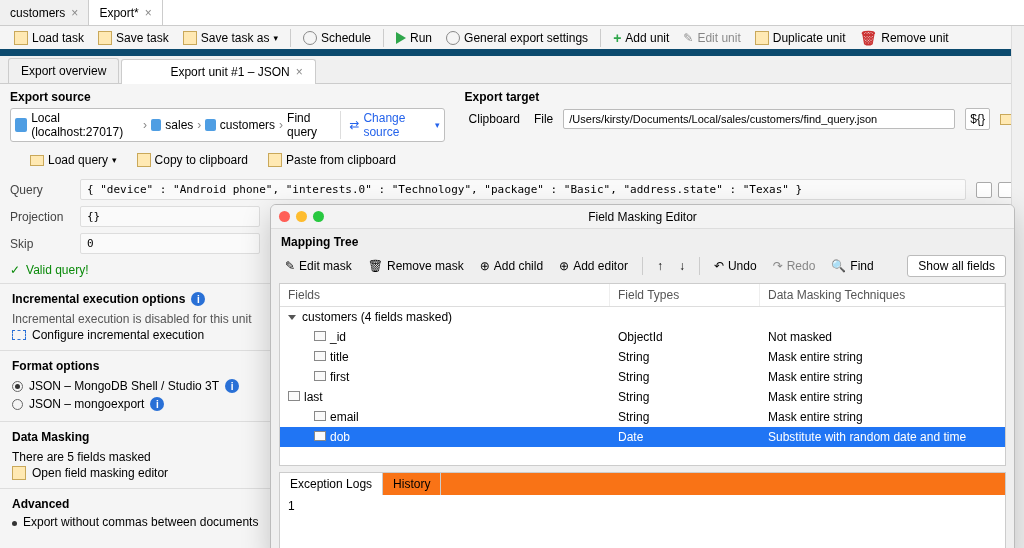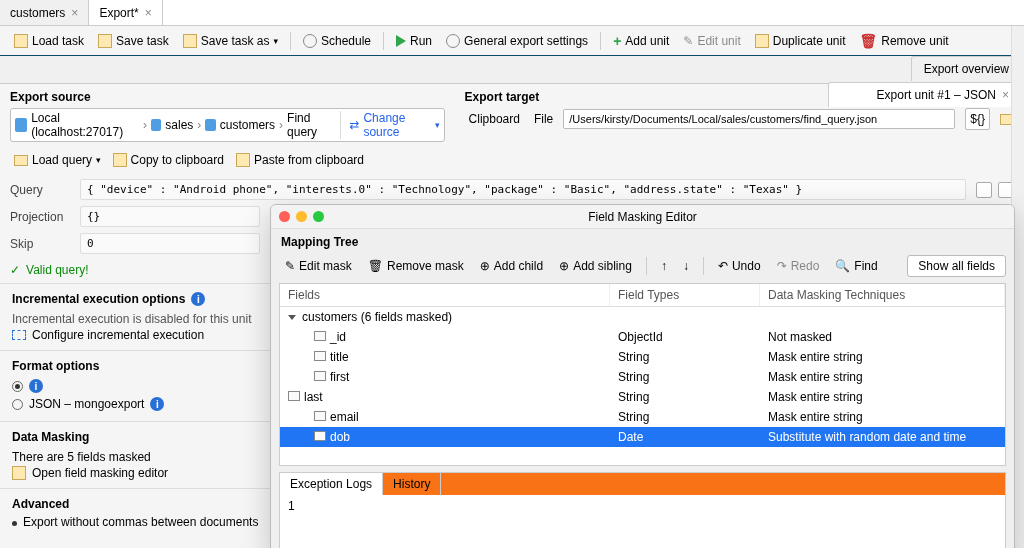--- a/index.html
+++ b/index.html
@@ -1,36 +1,36 @@
 <!DOCTYPE html>
 <html><head>
 <meta charset="utf-8">
 <style>
   * { box-sizing: border-box; font-family: -apple-system, "Segoe UI", Arial, sans-serif; font-size: 12px; }
   body { margin: 0; padding: 0; background: #f5f5f5; width: 1024px; height: 548px; overflow: hidden; position: relative; }
   .top-tabs { height: 26px; background: #fff; border-bottom: 1px solid #ccc; display: flex; }
   .top-tab { padding: 4px 10px; border-right: 1px solid #ccc; display: flex; align-items: center; gap: 6px; background: #fff; cursor: pointer; }
   .top-tab.inactive { background: #f0f0f0; }
   .tab-close { color: #888; }
-  .toolbar { height: 30px; background: #f5f5f5; border-bottom: 1px solid #0c4a6e; display: flex; align-items: center; gap: 2px; padding: 0 8px; }
+  .toolbar { height: 30px; background: #f5f5f5; border-bottom: 7px solid #0c4a6e; display: flex; align-items: center; gap: 2px; padding: 0 8px; }
   .tb-btn { display: flex; align-items: center; gap: 4px; padding: 3px 6px; cursor: pointer; border-radius: 3px; }
   .tb-btn.disabled { opacity: 0.45; }
   .tb-sep { width: 1px; height: 18px; background: #ccc; margin: 0 4px; }
   .ico { width: 14px; height: 14px; display: inline-block; }
-  .sub-tabs { height: 28px; background: #f0f0f0; border-bottom: 1px solid #ccc; display: flex; align-items: flex-end; padding-left: 8px; flex-direction: column; }
+  .sub-tabs { height: 28px; background: #f0f0f0; border-bottom: 1px solid #ccc; display: flex; align-items: flex-end; padding-left: 8px; }
   .sub-tab { padding: 5px 12px; border: 1px solid #ccc; border-bottom: none; background: #f0f0f0; margin-right: 2px; border-radius: 3px 3px 0 0; display:flex; align-items:center; gap:6px; cursor:pointer;}
   .sub-tab.active { background: #fff; position: relative; top: 1px; padding-left: 48px; }
   .src-tgt { display: flex; padding: 6px 10px 2px 10px; gap: 20px; }
   .src-col { flex: 1; }
   .tgt-col { flex: 1; }
   .sec-title { font-weight: bold; margin-bottom: 4px; }
   .crumb-bar { display: flex; align-items: center; border: 1px solid #bfbfbf; border-radius: 3px; background: #fff; padding: 2px 4px; gap: 4px; }
   .crumb-bar .sep { color: #888; }
   .change-src { color: #2563eb; cursor: pointer; display:flex; align-items:center; gap:4px; border-left:1px solid #ddd; padding-left:8px; }
-  .load-row { display:flex; align-items:center; gap:0; padding: 6px 8px; }
+  .load-row { display:flex; align-items:center; gap:8px; padding: 6px 24px; }
   .query-sec { padding: 0 10px; }
   .qrow { display:flex; align-items:center; gap: 10px; padding: 3px 0; }
   .qrow .label { width: 60px; color: #444; }
   .qrow .val { flex:1; font-family: Menlo, monospace; font-size: 11px; border:1px solid #ddd; padding: 3px 6px; background:#fafafa; border-radius:2px;}
   .valid { color: #0a8a0a; display:flex; align-items:center; gap:6px; padding: 6px 10px; font-size:11px; }
   .section { border-top: 1px solid #ddd; padding: 8px 12px; }
   .section h4 { margin: 0 0 4px 0; font-size: 12px; display:flex; align-items:center; gap:6px; }
   .info-dot { width:14px; height:14px; border-radius:50%; background:#2970d6; color:#fff; display:inline-flex; align-items:center; justify-content:center; font-size:10px; font-weight:bold; }
   .radio { display:flex; align-items:center; gap:6px; padding:2px 0; }
   .radio .r { width:11px; height:11px; border-radius:50%; border:1px solid #666; display:inline-flex; align-items:center; justify-content:center; }
@@ -231,20 +231,21 @@
   <div class="cfg-link">
       <span class="cfg-ico"></span>
       <span>Configure incremental execution</span>
     </div>
 </div>
 
 <div class="section">
   <h4>Format options</h4>
   <div class="radio">
       <span class="r on"></span>
+      <span>JSON – MongoDB Shell / Studio 3T</span>
       <span class="info-dot">i</span>
     </div>
   <div class="radio">
       <span class="r"></span>
       <span>JSON – mongoexport</span>
       <span class="info-dot">i</span>
     </div>
 </div>
 
 <div class="section">
@@ -281,21 +282,21 @@
     <div class="tb-btn">
         <span>🗑</span>
         <span>Remove mask</span>
       </div>
     <div class="tb-btn">
         <span>⊕</span>
         <span>Add child</span>
       </div>
     <div class="tb-btn">
         <span>⊕</span>
-        <span>Add sibling</span>
+        <span>Add editor</span>
       </div>
     <span class="tb-sep"></span>
     <div class="tb-btn">
         <span>↑</span>
       </div>
     <div class="tb-btn">
         <span>↓</span>
       </div>
     <span class="tb-sep"></span>
     <div class="tb-btn">
@@ -314,21 +315,21 @@
     <div class="showall">Show all fields</div>
   </div>
   <div class="mtable">
     <div class="hdr">
       <div class="col-f">Fields</div>
       <div class="col-t">Field Types</div>
       <div class="col-m">Data Masking Techniques</div>
     </div>
     <div class="grp">
         <span class="chev"></span>
-        <span>customers (6 fields masked)</span>
+        <span>customers (4 fields masked)</span>
       </div>
     <div id="rows">
         <div class="row">
           <div class="col-f" style="padding-left:34px;"><span class="tiny-ico"></span>_id</div>
           <div class="col-t">ObjectId</div>
           <div class="col-m">Not masked</div>
         </div>
         <div class="row">
           <div class="col-f" style="padding-left:34px;"><span class="tiny-ico"></span>title</div>
           <div class="col-t">String</div>

